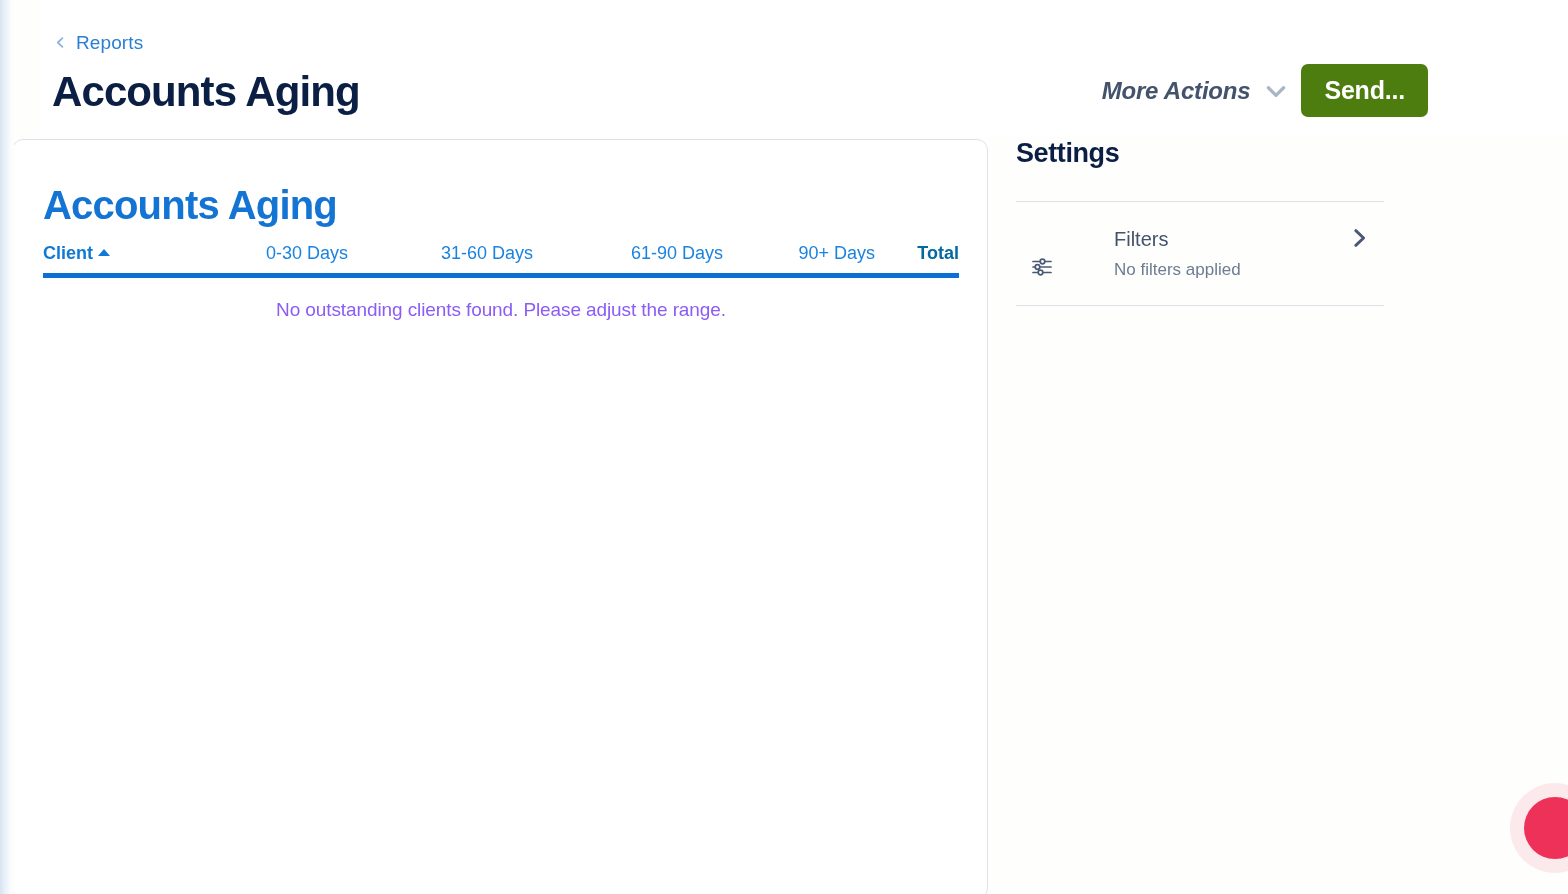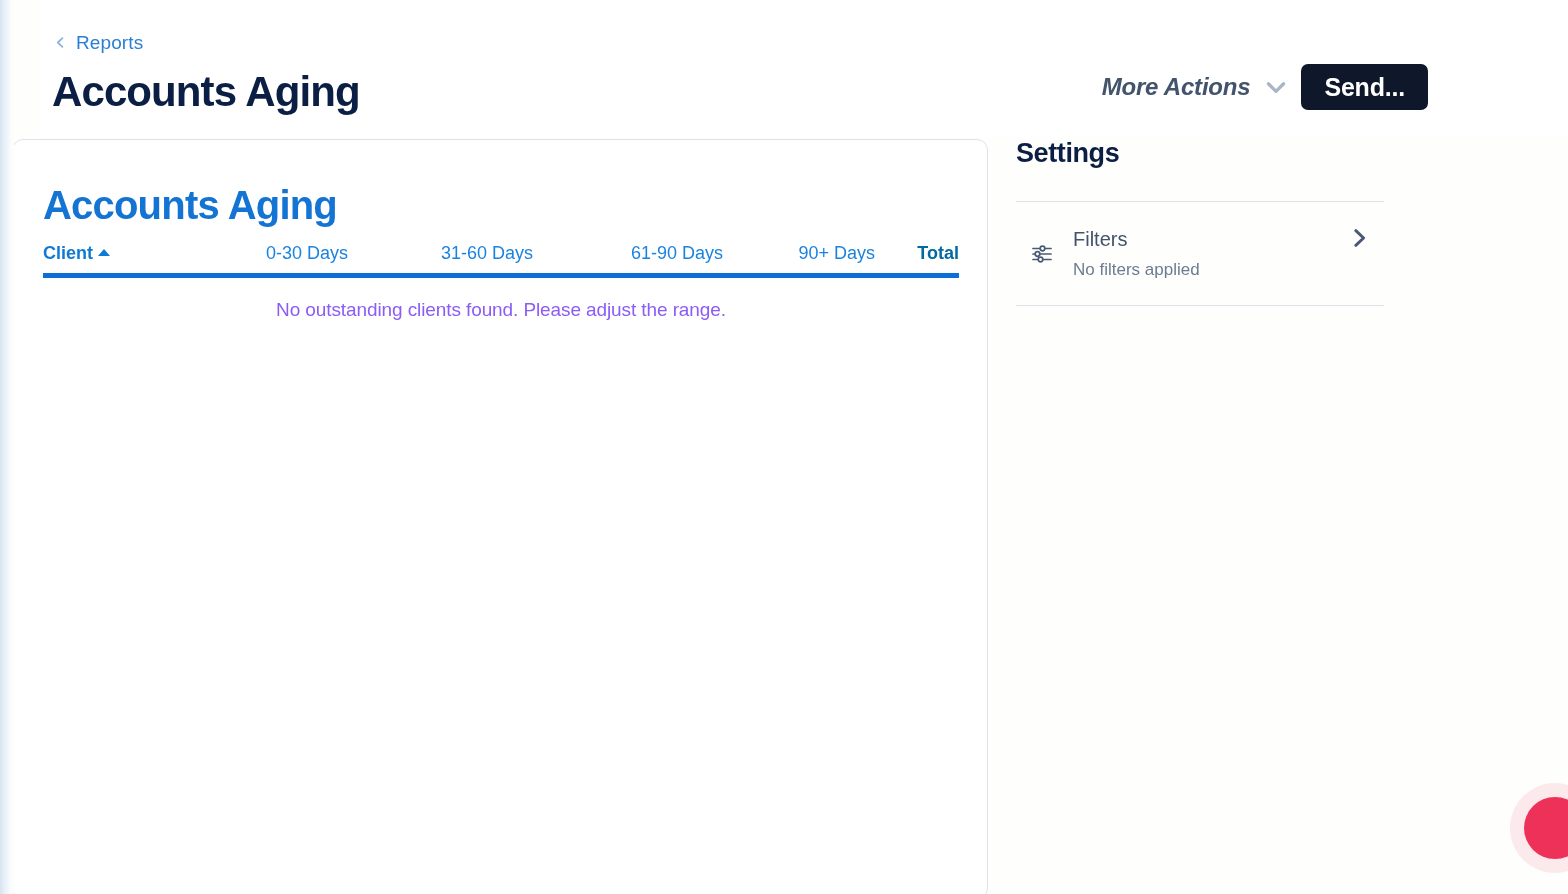--- a/index.html
+++ b/index.html
@@ -94,23 +94,23 @@
   .more-actions .chev-down {
     display: block;
     width: 26px; height: 26px;
     color: #a9b6c6;
     flex: none;
   }
   .send-btn {
     display: inline-flex;
     align-items: center;
     justify-content: center;
-    height: 46px;
+    height: 53px;
     padding: 0 23px;
-    background: #0f172a;
+    background: #4d7c0f;
     border: none;
     border-radius: 7px;
     color: #ffffff;
     font-family: inherit;
     font-size: 25px;
     font-weight: 700;
     letter-spacing: -0.2px;
     cursor: pointer;
     white-space: nowrap;
   }
@@ -215,24 +215,25 @@
     line-height: 1.1;
     margin-bottom: 32px;
   }
   .settings-divider {
     height: 1px;
     background: #dde2e9;
     width: 368px;
   }
   .filters-row {
     display: flex;
-    align-items: center;
+    align-items: flex-end;
     padding: 26px 4px 26px 14px;
     cursor: pointer;
     position: relative;
+    gap: 41px;
   }
   .filters-icon {
     width: 24px; height: 24px;
     color: #4a5a74;
     flex: none;
     margin-top: 1px;
   }
   .filters-text { margin-left: 19px; }
   .filters-label {
     font-size: 20px;

